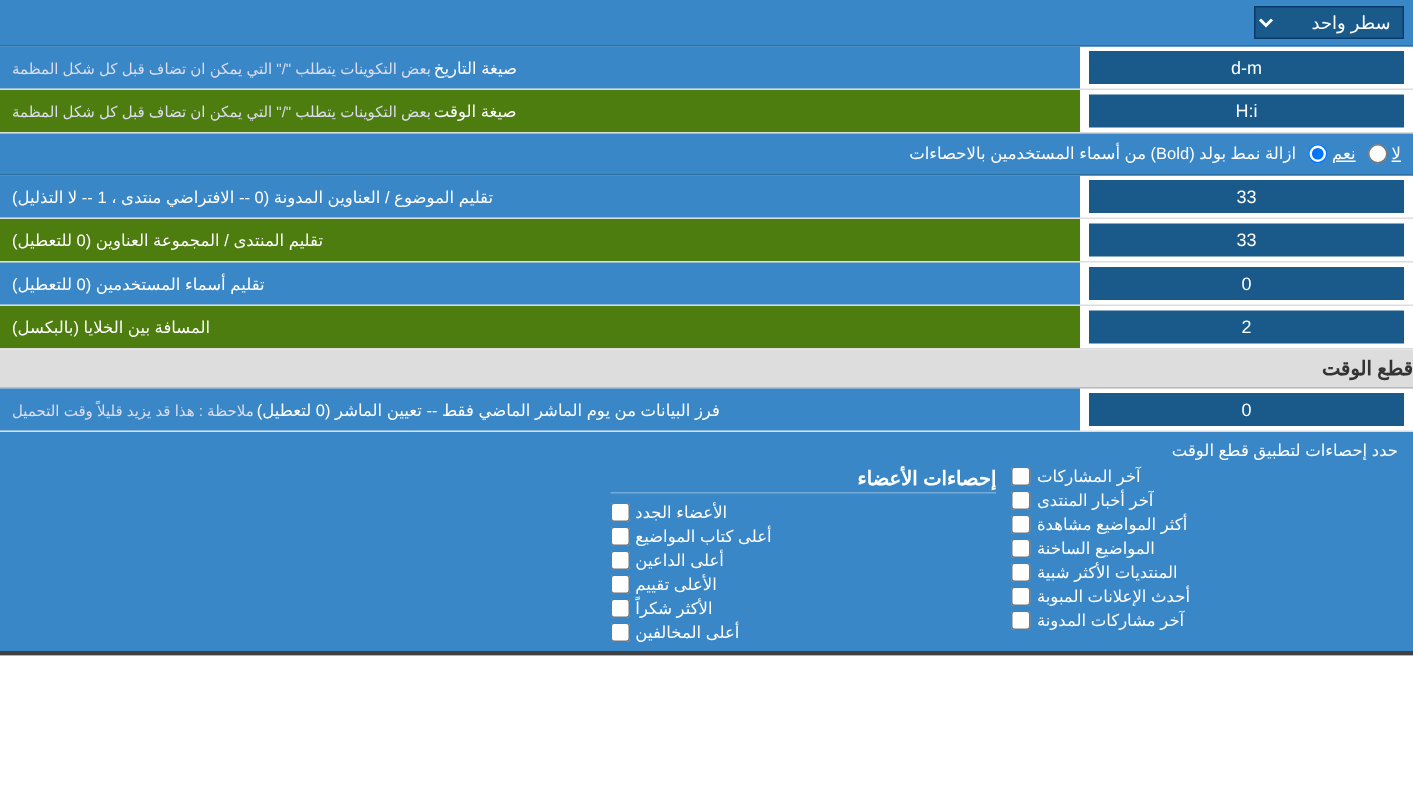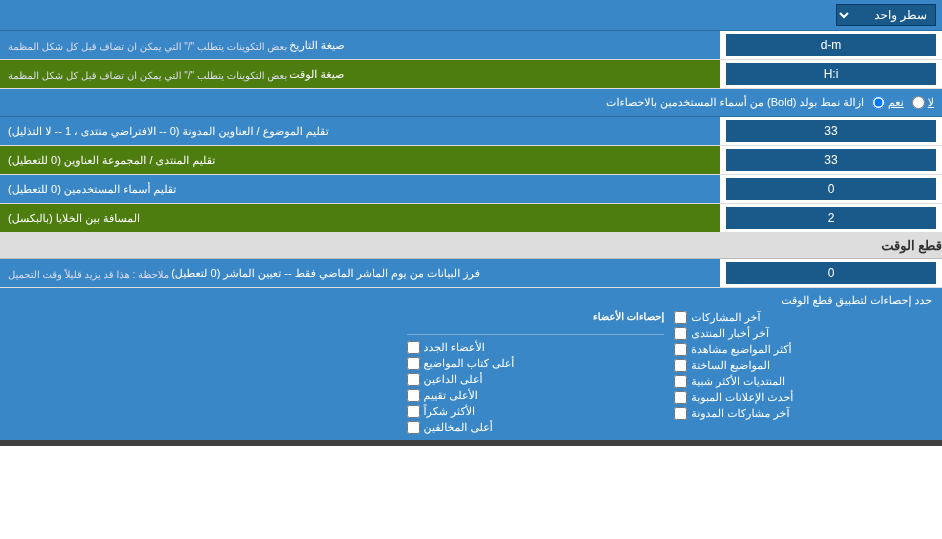--- a/index.html
+++ b/index.html
@@ -116,21 +116,21 @@
       font-weight: bold;
       text-align: right;
       padding: 5px 0;
       font-size: 13px;
       border-bottom: 1px solid #bbb;
     }
     
     .checkboxes-section {
       background: #3a87c8;
       padding: 6px 10px;
-      border-bottom: 6px solid #404040;
+      border-bottom: 3px solid #404040;
     }
     .checkboxes-header-row {
       display: flex;
       align-items: flex-start;
       margin-bottom: 4px;
     }
     .checkboxes-header-row .right-label {
       flex: 1;
       color: #fff;
       text-align: right;
@@ -141,26 +141,26 @@
       gap: 10px;
     }
     .checkbox-col {
       flex: 1;
       display: flex;
       flex-direction: column;
       gap: 3px;
     }
     .checkbox-col-header {
       color: #fff;
-      font-size: 10px;
+      font-size: 13px;
       font-weight: bold;
       text-align: right;
       margin-bottom: 3px;
       border-bottom: 1px solid rgba(255,255,255,0.3);
-      padding-bottom: 12px;
+      padding-bottom: 2px;
     }
     .checkbox-item {
       display: flex;
       align-items: center;
       gap: 4px;
       color: #fff;
       font-size: 11px;
       justify-content: flex-end;
     }
     .checkbox-item input[type="checkbox"] {

